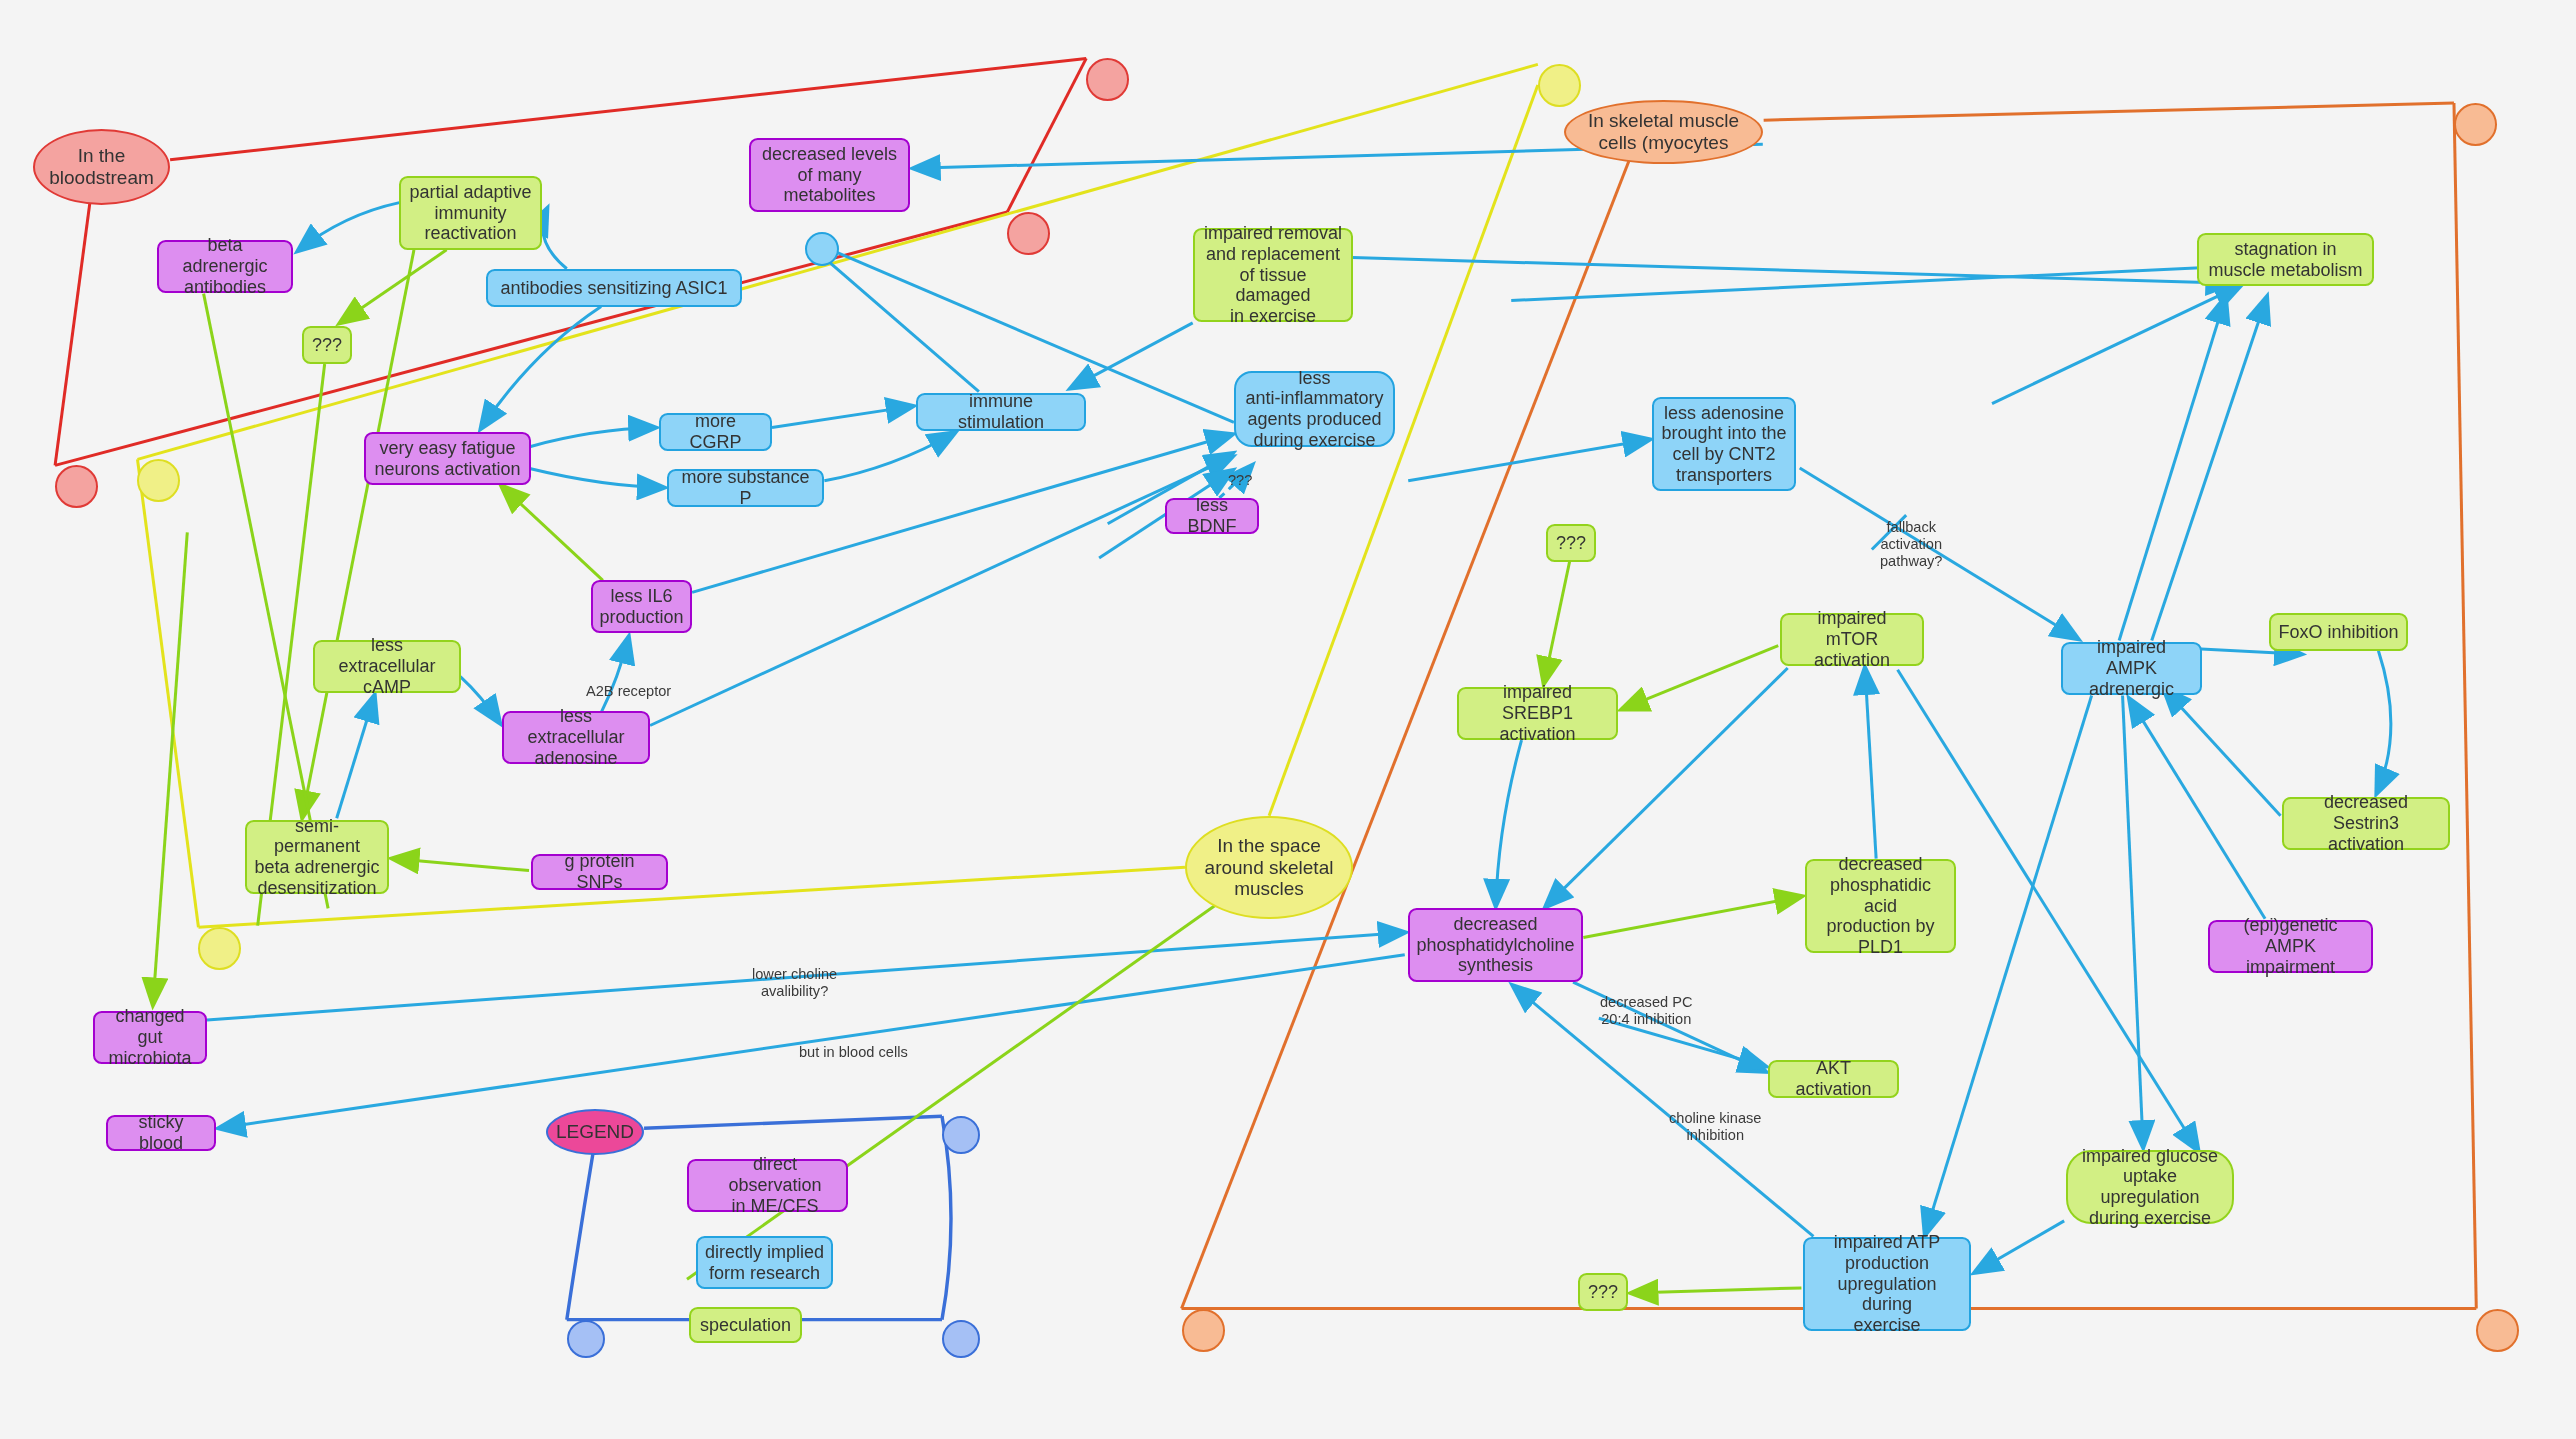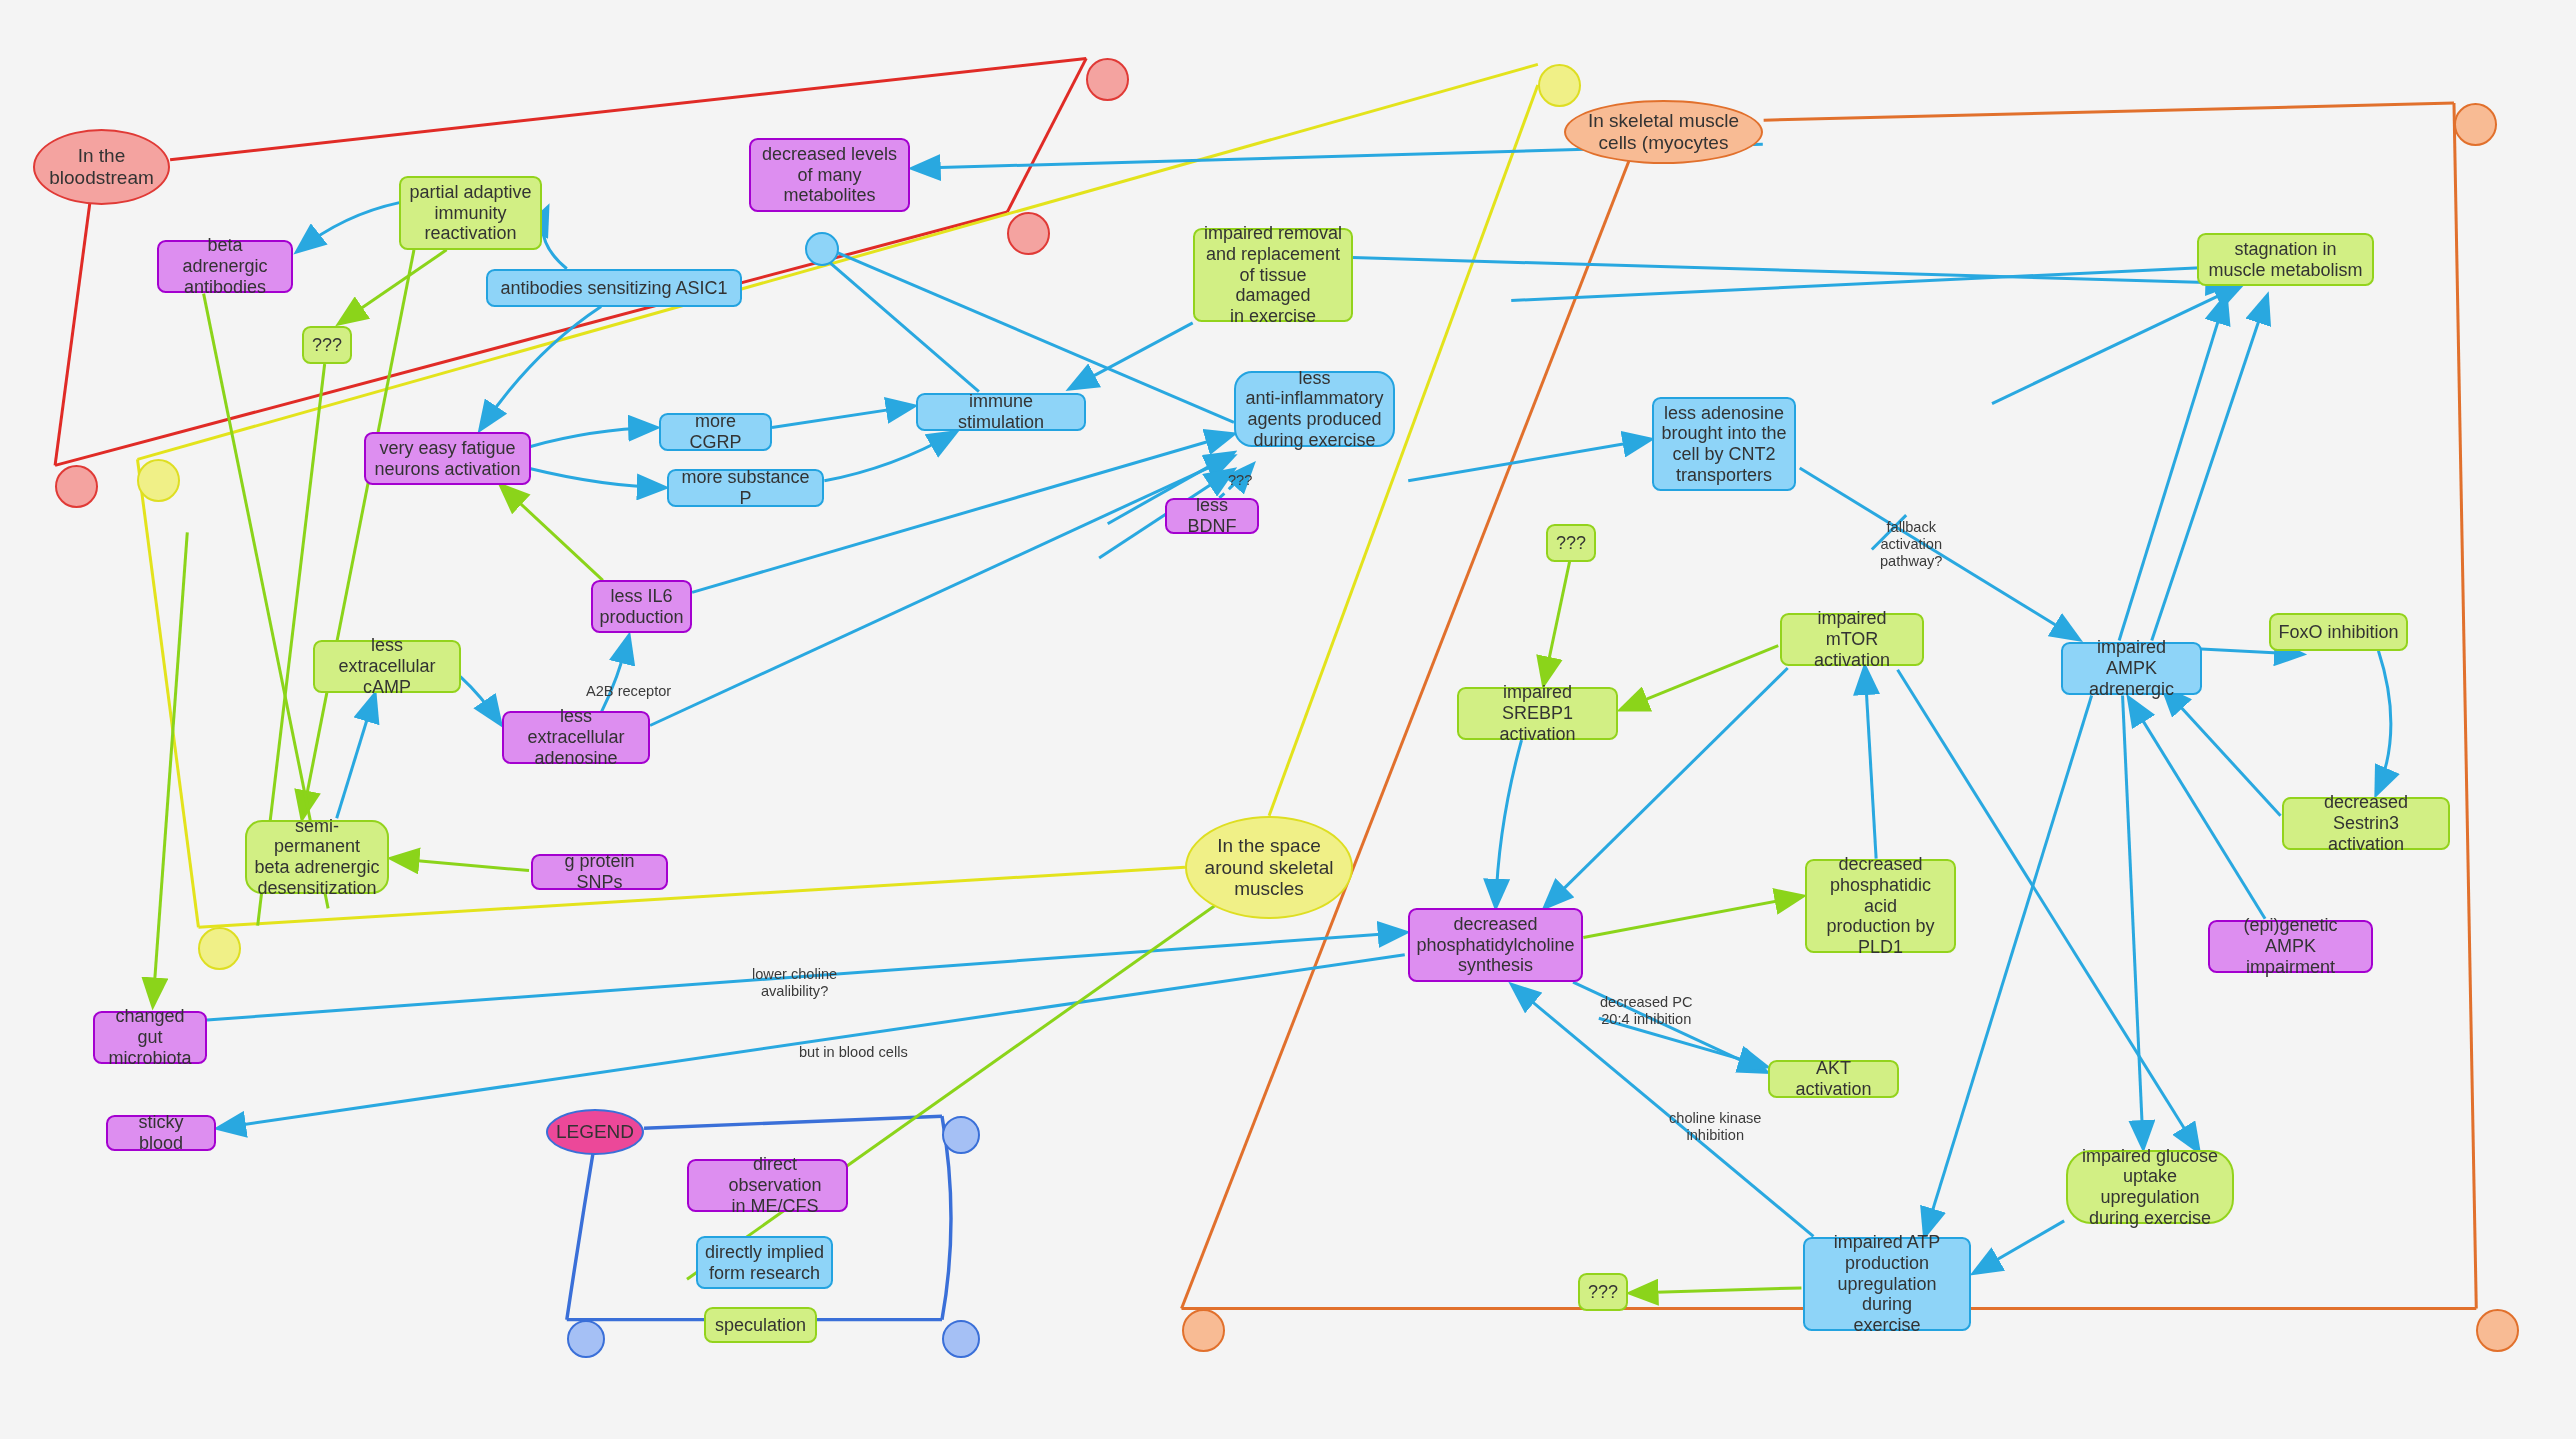--- a/index.html
+++ b/index.html
@@ -184,21 +184,21 @@
 anti-inflammatory
 agents produced
 during exercise</div>
   <div class="node n-purple" style="left:1165px;top:498px;width:94px;height:36px;font-size:18px;">less BDNF</div>
   <div class="node n-purple" style="left:591px;top:580px;width:101px;height:53px;font-size:18px;white-space:pre-line;">less IL6
 production</div>
   <div class="node n-green" style="left:313px;top:640px;width:148px;height:53px;font-size:18px;white-space:pre-line;">less extracellular
 cAMP</div>
   <div class="node n-purple" style="left:502px;top:711px;width:148px;height:53px;font-size:18px;white-space:pre-line;">less extracellular
 adenosine</div>
-  <div class="node n-green" style="left:245px;top:820px;width:144px;height:74px;font-size:18px;white-space:pre-line;border-radius:17px;">semi-permanent
+  <div class="node n-green" style="left:245px;top:820px;width:144px;height:74px;font-size:18px;white-space:pre-line;">semi-permanent
 beta adrenergic
 desensitization</div>
   <div class="node n-purple" style="left:531px;top:854px;width:137px;height:36px;font-size:18px;">g protein SNPs</div>
   <div class="node n-purple" style="left:93px;top:1011px;width:114px;height:53px;font-size:18px;white-space:pre-line;">changed gut
 microbiota</div>
   <div class="node n-purple" style="left:106px;top:1115px;width:110px;height:36px;font-size:18px;">sticky blood</div>
   <div class="node n-blue" style="left:1652px;top:397px;width:144px;height:94px;font-size:18px;white-space:pre-line;">less adenosine
 brought into the
 cell by CNT2
 transporters</div>
@@ -231,21 +231,21 @@
 exercise</div>
   <div class="node n-green" style="left:1578px;top:1273px;width:50px;height:38px;font-size:18px;">???</div>
 
   <div class="node n-green" style="left:2197px;top:233px;width:177px;height:53px;font-size:18px;white-space:pre-line;">stagnation in
 muscle metabolism</div>
 
   <div class="node n-purple" style="left:687px;top:1159px;width:161px;height:53px;font-size:18px;white-space:pre-line;padding-left:22px;">direct observation
 in ME/CFS</div>
   <div class="node n-blue" style="left:696px;top:1236px;width:137px;height:53px;font-size:18px;white-space:pre-line;">directly implied
 form research</div>
-  <div class="node n-green" style="left:704px;top:1307px;width:113px;height:36px;font-size:18px;">speculation</div>
+  <div class="node n-green" style="left:689px;top:1307px;width:113px;height:36px;font-size:18px;">speculation</div>
 
   <div class="elabel" style="left:586px;top:683px;font-size:14.6px;">A2B receptor</div>
   <div class="elabel" style="left:1228px;top:472px;font-size:14.6px;">???</div>
   <div class="elabel" style="left:1880px;top:519px;font-size:14.6px;">fallback
 activation
 pathway?</div>
   <div class="elabel" style="left:752px;top:966px;font-size:14.6px;">lower choline
 avalibility?</div>
   <div class="elabel" style="left:799px;top:1044px;font-size:14.6px;">but in blood cells</div>
   <div class="elabel" style="left:1600px;top:994px;font-size:14.6px;">decreased PC

